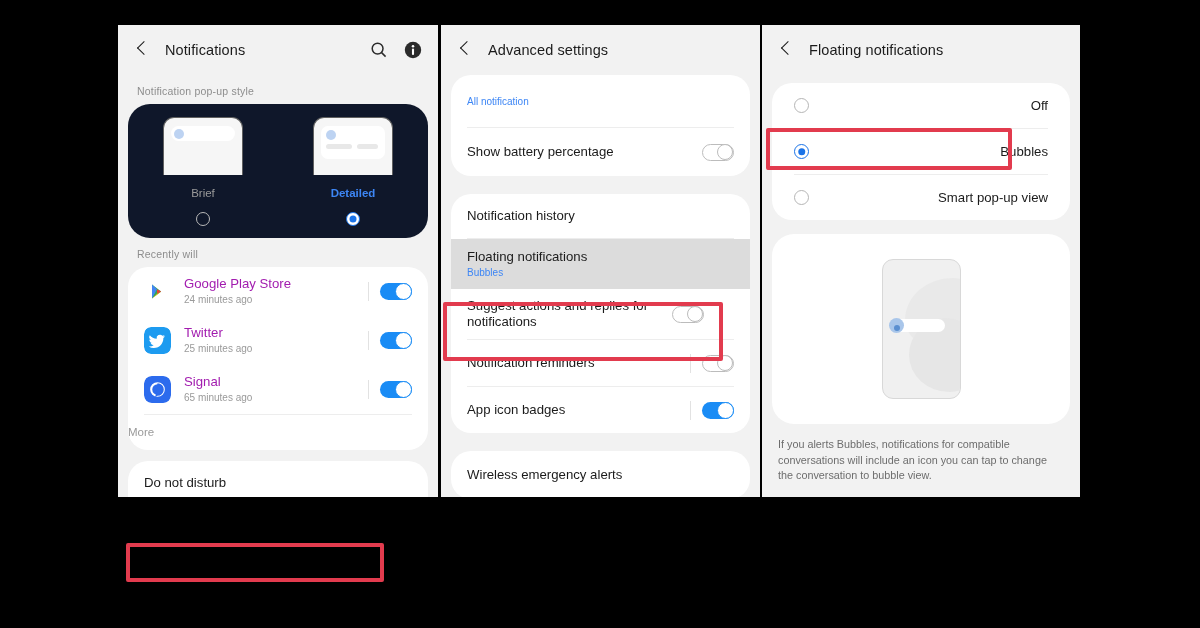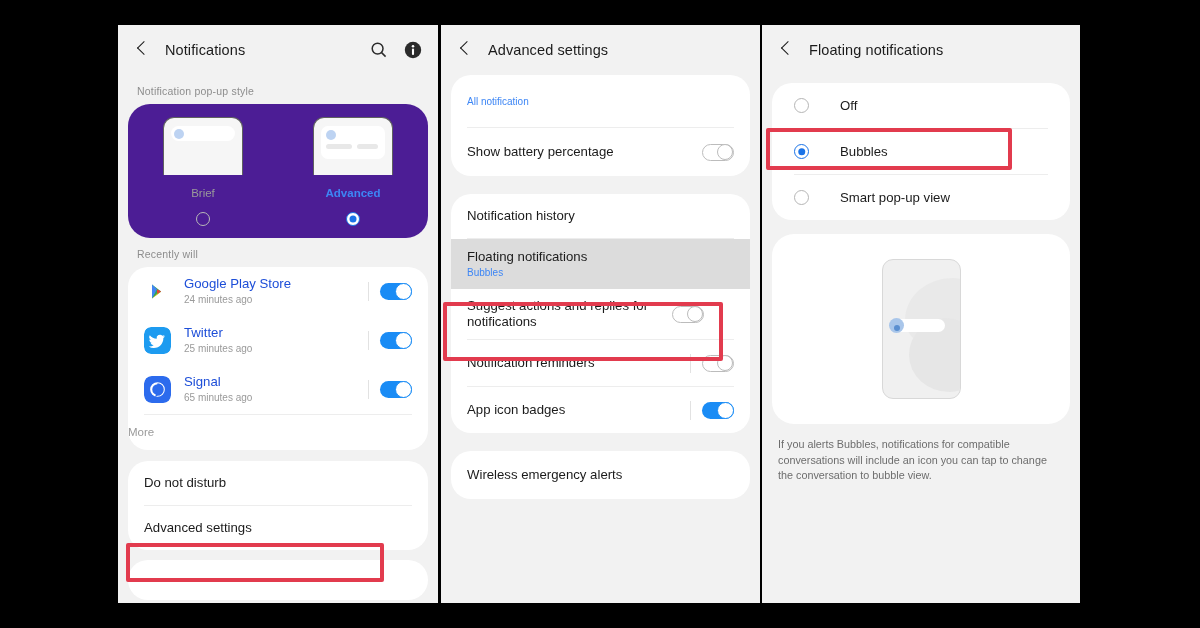--- a/index.html
+++ b/index.html
@@ -4,21 +4,21 @@
 <style>
   html,body{margin:0;padding:0;}
   body{
     width:1200px;height:628px;background:#000;overflow:hidden;
     font-family:"Liberation Sans","DejaVu Sans",sans-serif;
     -webkit-font-smoothing:antialiased;
   }
   .stage{position:relative;width:1200px;height:628px;background:#000;}
 
   
-  .panel{position:absolute;top:25px;height:578px;background:#f2f2f2;overflow:hidden;}
+  .panel{position:absolute;top:25px;height:472px;background:#f2f2f2;overflow:hidden;}
   #panel-left{left:118px;width:320px;}
   #panel-mid{left:441px;width:319px;}
   #panel-right{left:762px;width:318px;}
 
   
   .hdr{display:flex;align-items:center;height:50px;padding:0 14px;background:#f2f2f2;}
   .back{width:22px;height:22px;flex:none;position:relative;cursor:pointer;}
   .back:before{
     content:"";position:absolute;left:7px;top:4px;width:9px;height:9px;
     border-left:1.6px solid #1b1b1b;border-bottom:1.6px solid #1b1b1b;
@@ -34,55 +34,55 @@
 
   
   .card{background:#fff;border-radius:20px;margin:0 10px;overflow:hidden;}
   .row{position:relative;display:flex;align-items:center;min-height:44px;padding:9px 16px;box-sizing:border-box;}
   .row .txt{flex:1;min-width:0;}
   .row .t1{font-size:13.2px;color:#1b1b1b;line-height:16px;}
   .row .t2{font-size:10px;color:#3d86f5;line-height:14px;margin-top:1px;}
   .divider{height:1px;background:#ededed;margin-left:16px;margin-right:16px;}
 
   
-  .style-card{background:#4c1d95;border-radius:22px;margin:0 10px;padding:13px 0 12px;display:flex;}
+  .style-card{background:#0f172a;border-radius:22px;margin:0 10px;padding:13px 0 12px;display:flex;}
   .style-col{flex:1;display:flex;flex-direction:column;align-items:center;}
   .phone-mock{width:80px;height:58px;border:1.6px solid #606060;border-radius:11px 11px 0 0;border-bottom:none;background:#f6f6f6;box-sizing:border-box;padding:8px 7px 0;}
   .bubble-brief{height:15px;border-radius:9px;background:#fff;display:flex;align-items:center;padding-left:3px;}
   .dot{width:10px;height:10px;border-radius:50%;background:#bdd3f2;flex:none;}
   .bubble-det{height:33px;border-radius:7px;background:#fff;padding:4px 5px;box-sizing:border-box;}
   .bubble-det .lines{display:flex;gap:5px;margin-top:4px;}
   .ln{height:5px;border-radius:3px;background:#e8e8e8;}
   .ln.a{width:26px;}
   .ln.b{width:21px;}
   .style-name{font-size:11.5px;color:#9a9a9a;margin-top:12px;}
   .style-name.on{color:#3d86f5;font-weight:bold;}
   .radio{width:14px;height:14px;border-radius:50%;border:1.5px solid #b8b8b8;margin-top:13px;box-sizing:border-box;cursor:pointer;}
   .radio.on{border-color:#1a73e8;border-width:1.6px;position:relative;background:#fff;}
   .radio.on:after{content:"";position:absolute;left:50%;top:50%;width:7px;height:7px;border-radius:50%;background:#1a73e8;transform:translate(-50%,-50%);}
 
   
   .app-row{display:flex;align-items:center;padding:9px 16px;min-height:48px;box-sizing:border-box;}
   .app-ico{width:27px;height:27px;flex:none;margin-right:13px;border-radius:7px;overflow:hidden;position:relative;}
   .app-txt{flex:1;min-width:0;}
-  .app-name{font-size:13.2px;color:#1d4ed8;line-height:16px;}
+  .app-name{font-size:13.2px;color:#a21caf;line-height:16px;}
   .app-time{font-size:10px;color:#9a9a9a;line-height:14px;margin-top:1px;}
   .vbar{width:1px;height:19px;background:#e2e2e2;margin-right:11px;}
 
   
   .tg{width:32px;height:17px;border-radius:10px;flex:none;position:relative;box-sizing:border-box;cursor:pointer;}
   .tg.off{border:1.3px solid #bcbcbc;background:#fff;}
   .tg.off:after{content:"";position:absolute;right:0px;top:-0.3px;width:16px;height:16px;border-radius:50%;border:1.3px solid #bcbcbc;background:#fff;box-sizing:border-box;}
   .tg.on{background:#1a8cf5;}
   .tg.on:after{content:"";position:absolute;right:0px;top:0px;width:17px;height:17px;border-radius:50%;background:#fff;border:1.4px solid #1a8cf5;box-sizing:border-box;}
 
   .more{text-align:left;font-size:11.5px;color:#9a9a9a;padding:11px 0 12px;cursor:pointer;}
 
   
-  .rrow{display:flex;align-items:center;min-height:45px;padding:6px 22px;box-sizing:border-box;}
+  .rrow{display:flex;align-items:center;min-height:45px;padding:6px 22px;box-sizing:border-box;justify-content:space-between;}
   .rrow .rlabel{font-size:13.2px;color:#1b1b1b;margin-left:31px;}
   .rcirc{width:15px;height:15px;border-radius:50%;border:1.4px solid #b5b5b5;box-sizing:border-box;flex:none;}
   .rcirc.on{border-color:#1a73e8;position:relative;}
   .rcirc.on:after{content:"";position:absolute;left:50%;top:50%;width:7.5px;height:7.5px;border-radius:50%;background:#1a73e8;transform:translate(-50%,-50%);}
 
   
   .prev-card{background:#fff;border-radius:22px;margin:14px 10px 0;height:190px;display:flex;align-items:center;justify-content:center;}
   .prev-phone{width:77px;height:138px;border:1.5px solid #d8d8d8;border-radius:11px;background:#f0f0f0;position:relative;overflow:hidden;}
   .blob{position:absolute;background:#e6e6e6;border-radius:50%;}
   .b1{width:86px;height:70px;left:22px;top:18px;border-radius:55% 45% 60% 40%/60% 50% 50% 40%;background:#e9e9e9;}
@@ -136,21 +136,21 @@
       <div class="style-col">
         <div class="phone-mock">
           <div class="bubble-det">
             <div class="dot"></div>
             <div class="lines">
               <div class="ln a"></div>
               <div class="ln b"></div>
             </div>
           </div>
         </div>
-        <div class="style-name on">Advanced</div>
+        <div class="style-name on">Detailed</div>
         <div class="radio on"></div>
       </div>
     </div>
 
     <div class="sec-label">Recently will</div>
 
     <div class="card">
 
       <div class="app-row">
         <div class="app-ico">

